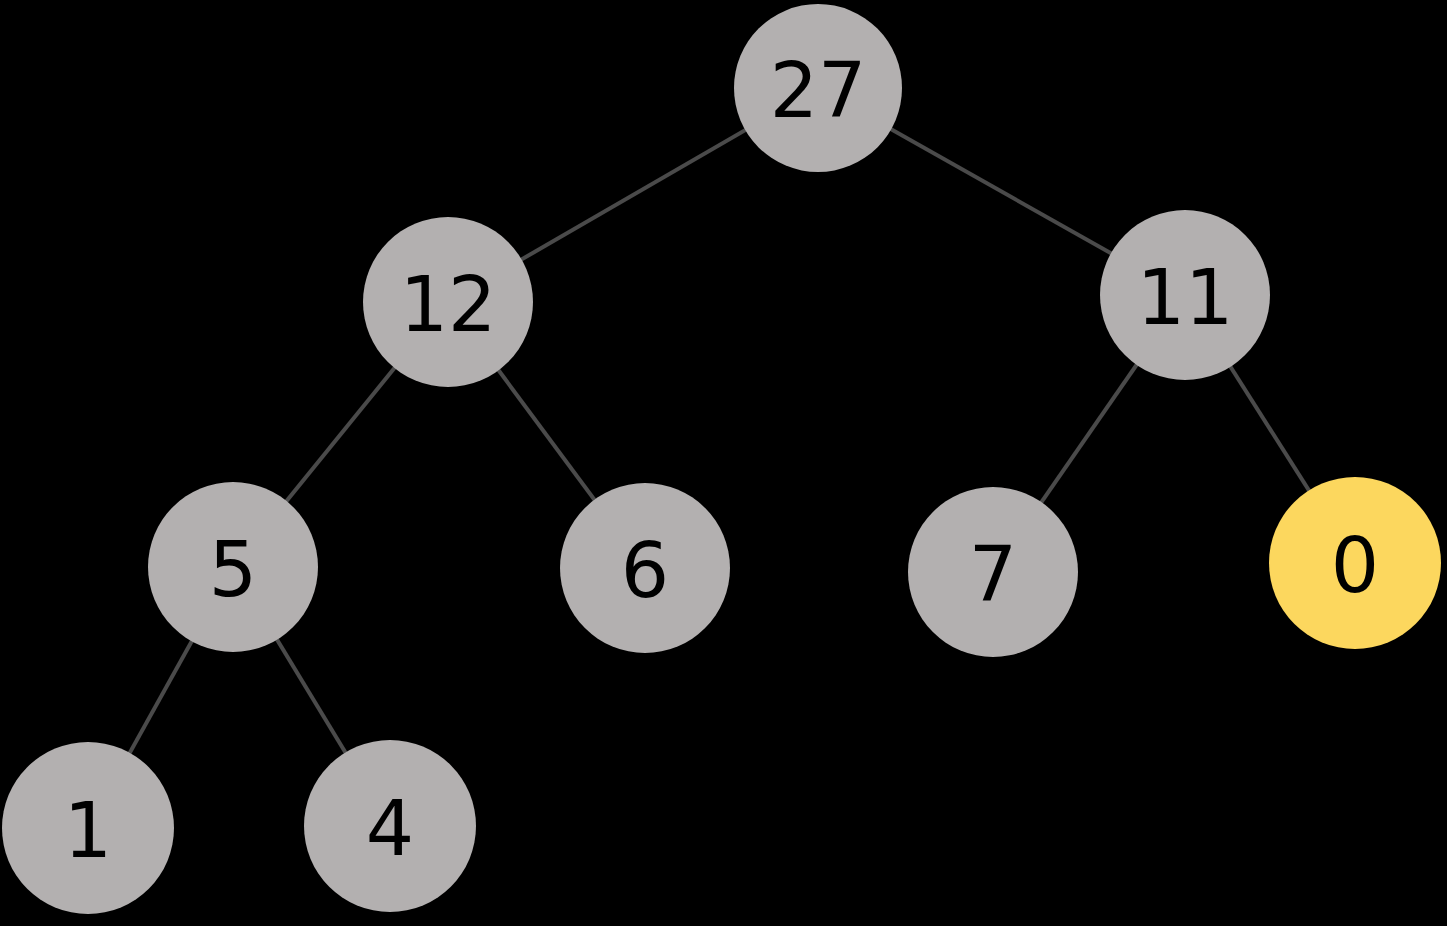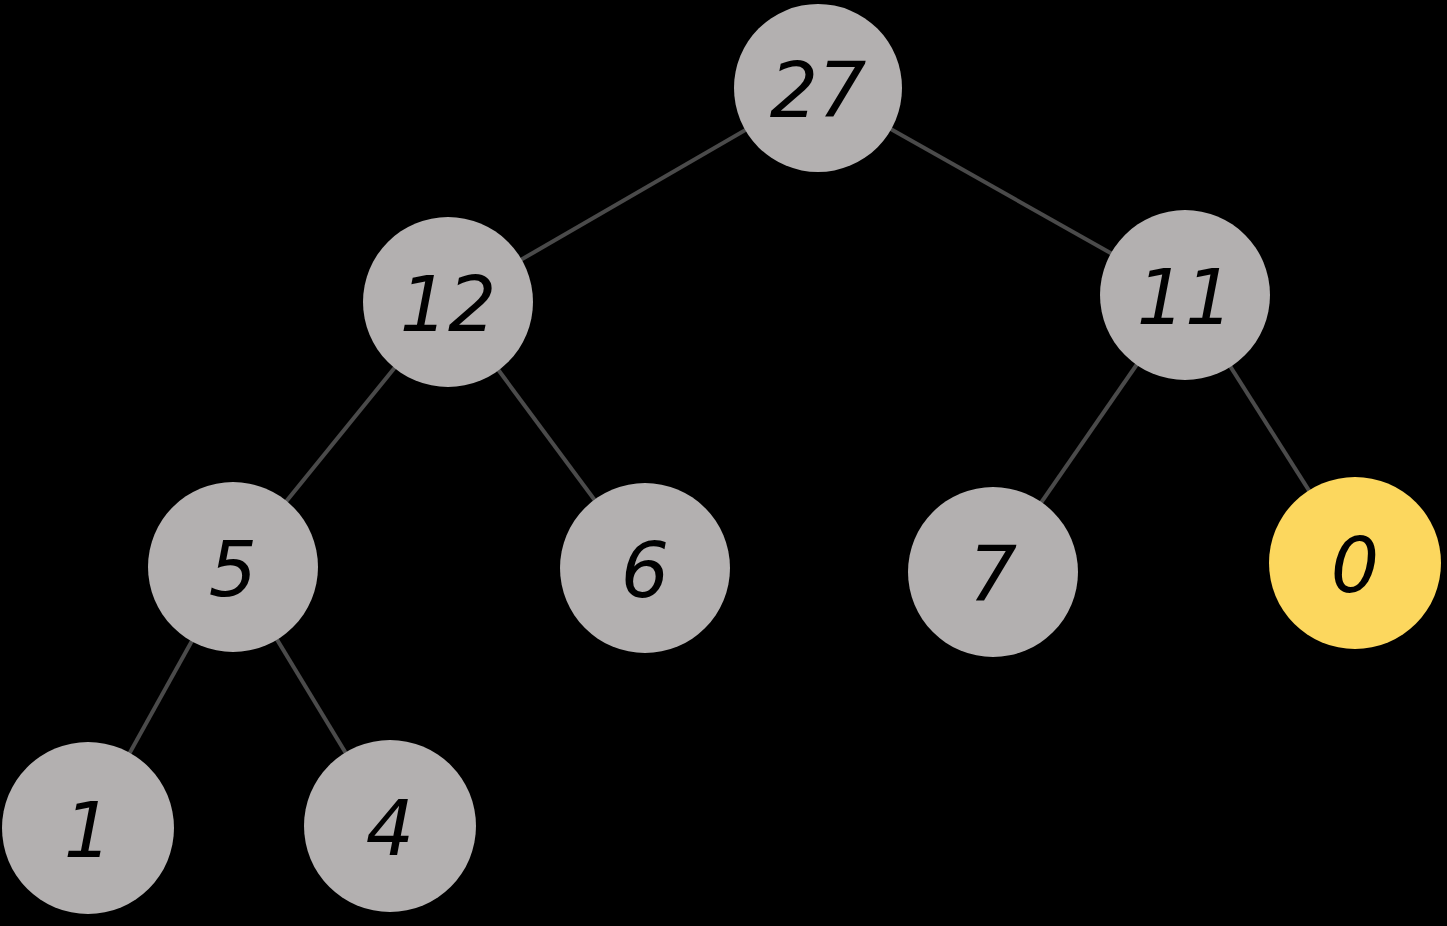--- a/index.html
+++ b/index.html
@@ -12,21 +12,20 @@
     width: 1447px;
     height: 926px;
     overflow: hidden;
     font-family: "DejaVu Sans", sans-serif;
   }
   #tree-canvas {
     position: relative;
     width: 1180px;
     height: 926px;
     background: #000000;
-    font-style: italic;
   }
   svg.tree-svg {
     position: absolute;
     top: 0;
     left: 0;
     width: 1447px;
     height: 926px;
   }
   .node-label {
     font-family: "DejaVu Sans", sans-serif;

